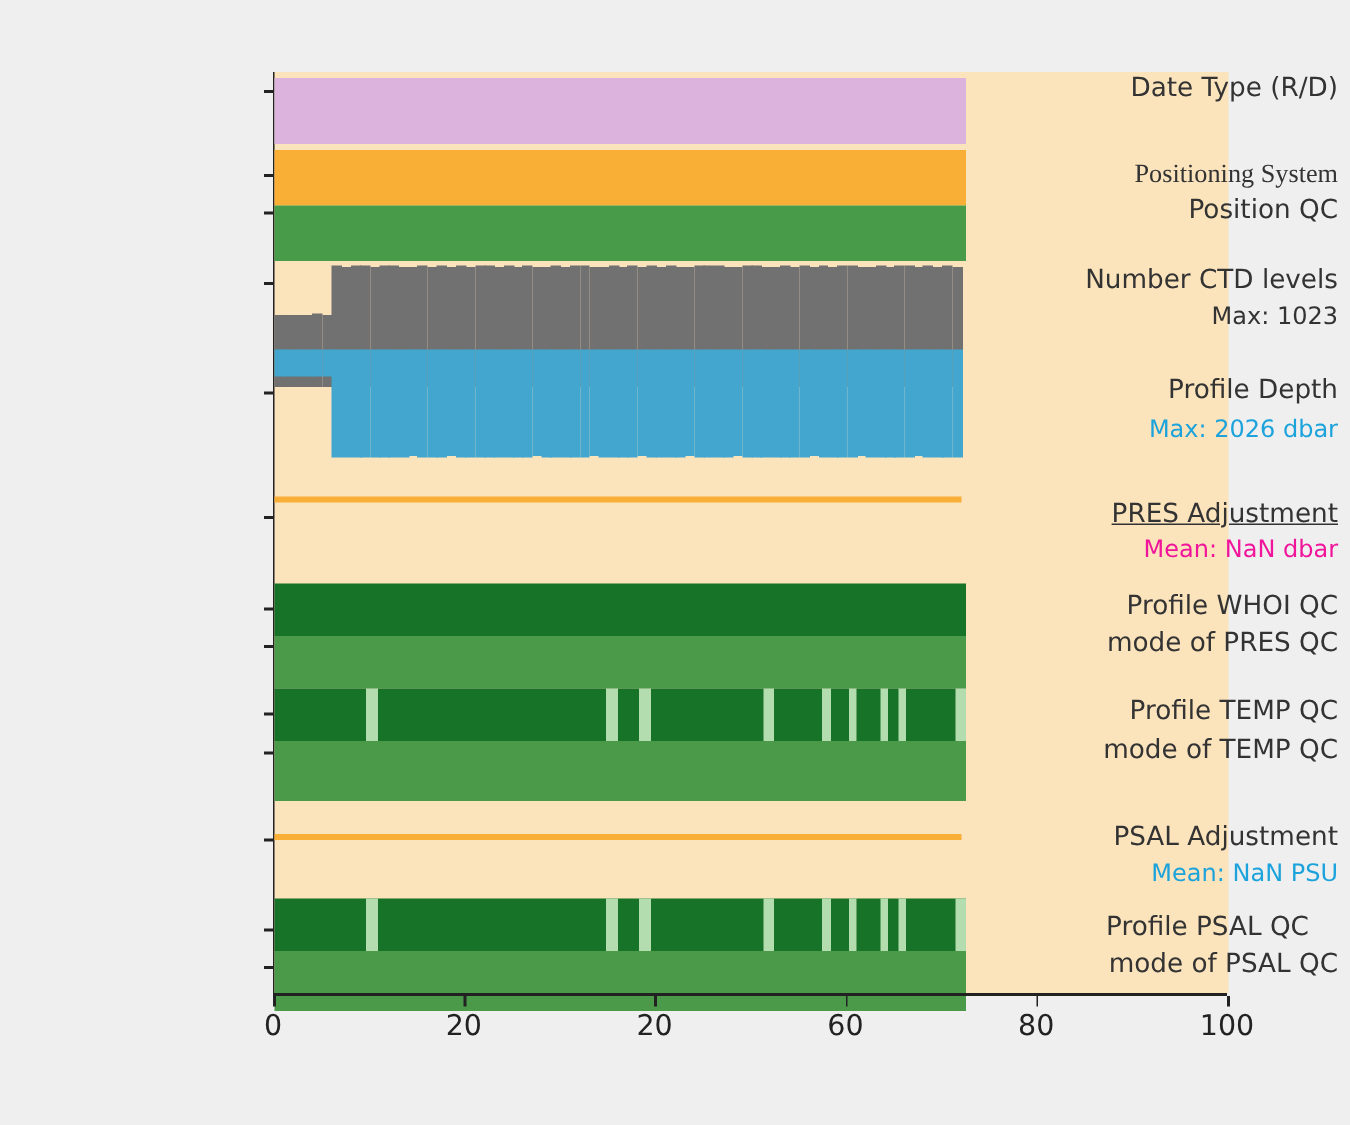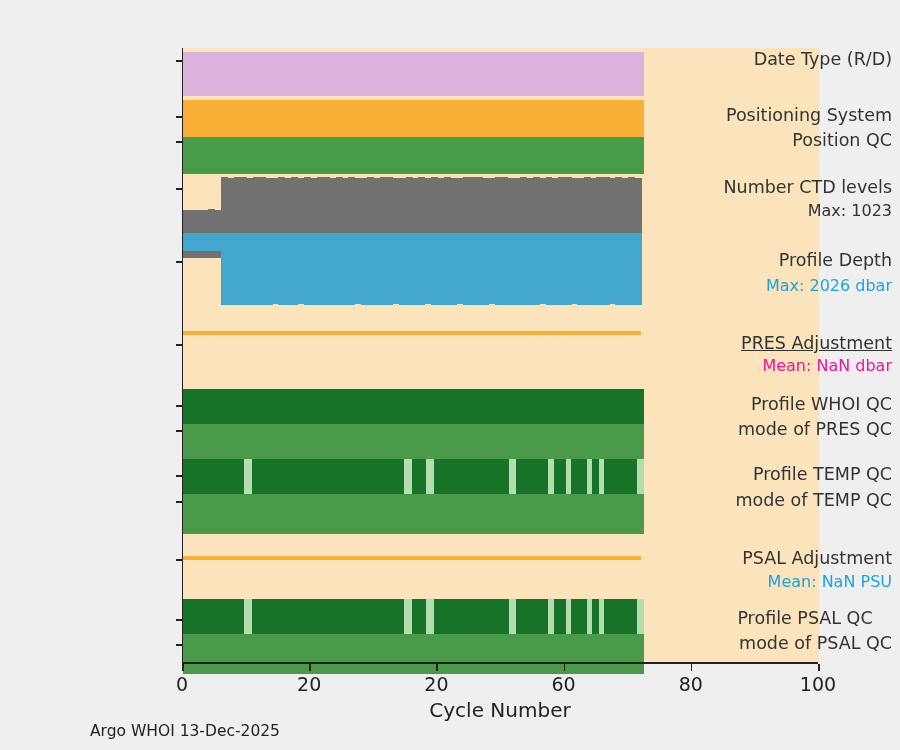--- a/index.html
+++ b/index.html
@@ -271,21 +271,21 @@
         <div class="bar" style="left: 365.064px; width: 5.724px; background: rgb(179, 220, 175);"></div>
         <div class="bar" style="left: 382.872px; width: 5.088px; background: rgb(179, 220, 175);"></div>
         <div class="bar" style="left: 404.496px; width: 4.452px; background: rgb(179, 220, 175);"></div>
         <div class="bar" style="left: 415.944px; width: 5.088px; background: rgb(179, 220, 175);"></div>
         <div class="bar" style="left: 454.104px; width: 6.996px; background: rgb(179, 220, 175);"></div>
       </div>
     </div>
 
   <div id="ylabels">
       <div class="ylab" style="top: 49px;">Date Type (R/D)</div>
-      <div class="ylab" style="top: 105px;">Positioning System</div>
+      <div class="ylab" style="top: 105px; font-family: Liberation Serif, serif;">Positioning System</div>
       <div class="ylab" style="top: 130px;">Position QC</div>
       <div class="ylab" style="top: 177px;">Number CTD levels</div>
       <div class="ylab" style="top: 202px; font-size: 16px; color: rgb(51, 51, 51);">Max: 1023</div>
       <div class="ylab" style="top: 250px;">Profile Depth</div>
       <div class="ylab" style="top: 277px; font-size: 16px; color: rgb(28, 163, 220);">Max: 2026 dbar</div>
       <div class="ylab" style="top: 333px; text-decoration: underline;">PRES Adjustment</div>
       <div class="ylab" style="top: 357px; font-size: 16px; color: rgb(240, 21, 155);">Mean:  NaN dbar</div>
       <div class="ylab" style="top: 394px;">Profile WHOI QC</div>
       <div class="ylab" style="top: 419px;">mode of PRES QC</div>
       <div class="ylab" style="top: 464px;">Profile TEMP QC</div>
@@ -304,23 +304,21 @@
       <div class="xticklabel" style="left: 309.2px; top: 673px;">20</div>
       <div class="xtick" style="left: 436.4px; top: 664px; position: absolute;"></div>
       <div class="xticklabel" style="left: 436.4px; top: 673px;">20</div>
       <div class="xtick" style="left: 563.6px; top: 664px; position: absolute;"></div>
       <div class="xticklabel" style="left: 563.6px; top: 673px;">60</div>
       <div class="xtick" style="left: 690.8px; top: 664px; position: absolute;"></div>
       <div class="xticklabel" style="left: 690.8px; top: 673px;">80</div>
       <div class="xtick" style="left: 818px; top: 664px; position: absolute;"></div>
       <div class="xticklabel" style="left: 818px; top: 673px;">100</div>
     </div>
-  <div id="xlabel">Cycle Number</div>
-
-  <div id="footer">Argo WHOI 13-Dec-2025</div>
+
 <div style="position: absolute; left: 176px; top: 60px; width: 6px; height: 1.6px; background: rgb(34, 34, 34);"></div>
     <div style="position: absolute; left: 176px; top: 116px; width: 6px; height: 1.6px; background: rgb(34, 34, 34);"></div>
     <div style="position: absolute; left: 176px; top: 141px; width: 6px; height: 1.6px; background: rgb(34, 34, 34);"></div>
     <div style="position: absolute; left: 176px; top: 188px; width: 6px; height: 1.6px; background: rgb(34, 34, 34);"></div>
     <div style="position: absolute; left: 176px; top: 261px; width: 6px; height: 1.6px; background: rgb(34, 34, 34);"></div>
     <div style="position: absolute; left: 176px; top: 344px; width: 6px; height: 1.6px; background: rgb(34, 34, 34);"></div>
     <div style="position: absolute; left: 176px; top: 405px; width: 6px; height: 1.6px; background: rgb(34, 34, 34);"></div>
     <div style="position: absolute; left: 176px; top: 430px; width: 6px; height: 1.6px; background: rgb(34, 34, 34);"></div>
     <div style="position: absolute; left: 176px; top: 475px; width: 6px; height: 1.6px; background: rgb(34, 34, 34);"></div>
     <div style="position: absolute; left: 176px; top: 501px; width: 6px; height: 1.6px; background: rgb(34, 34, 34);"></div>

